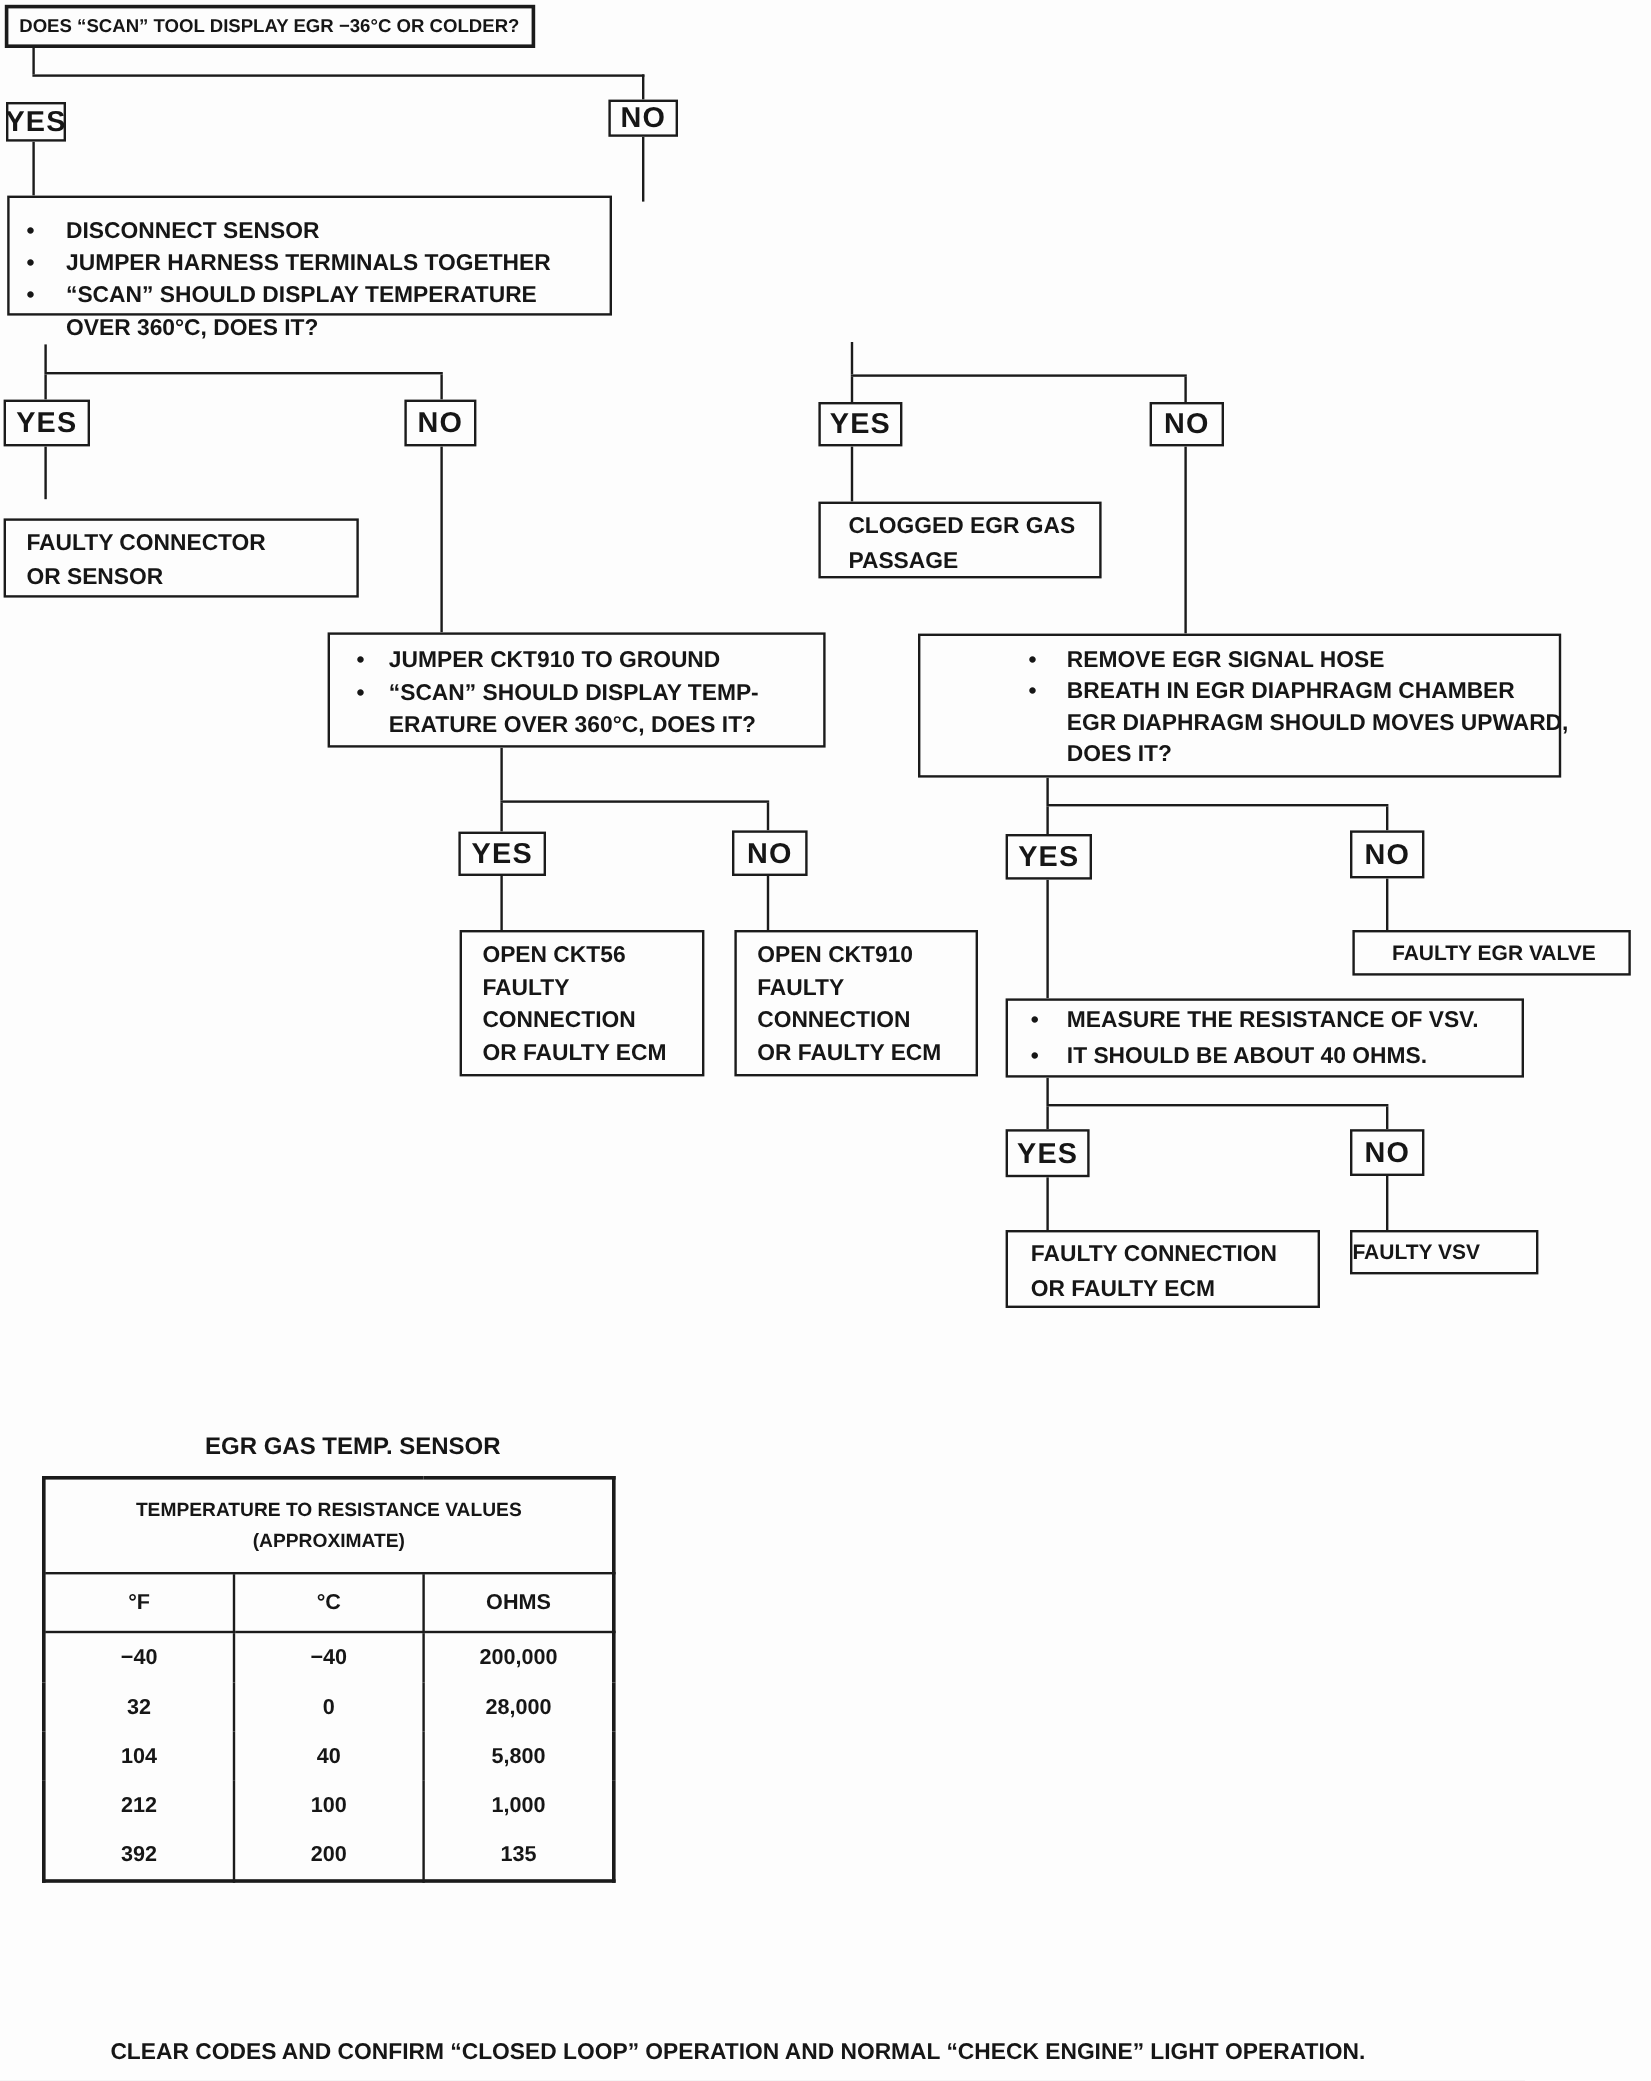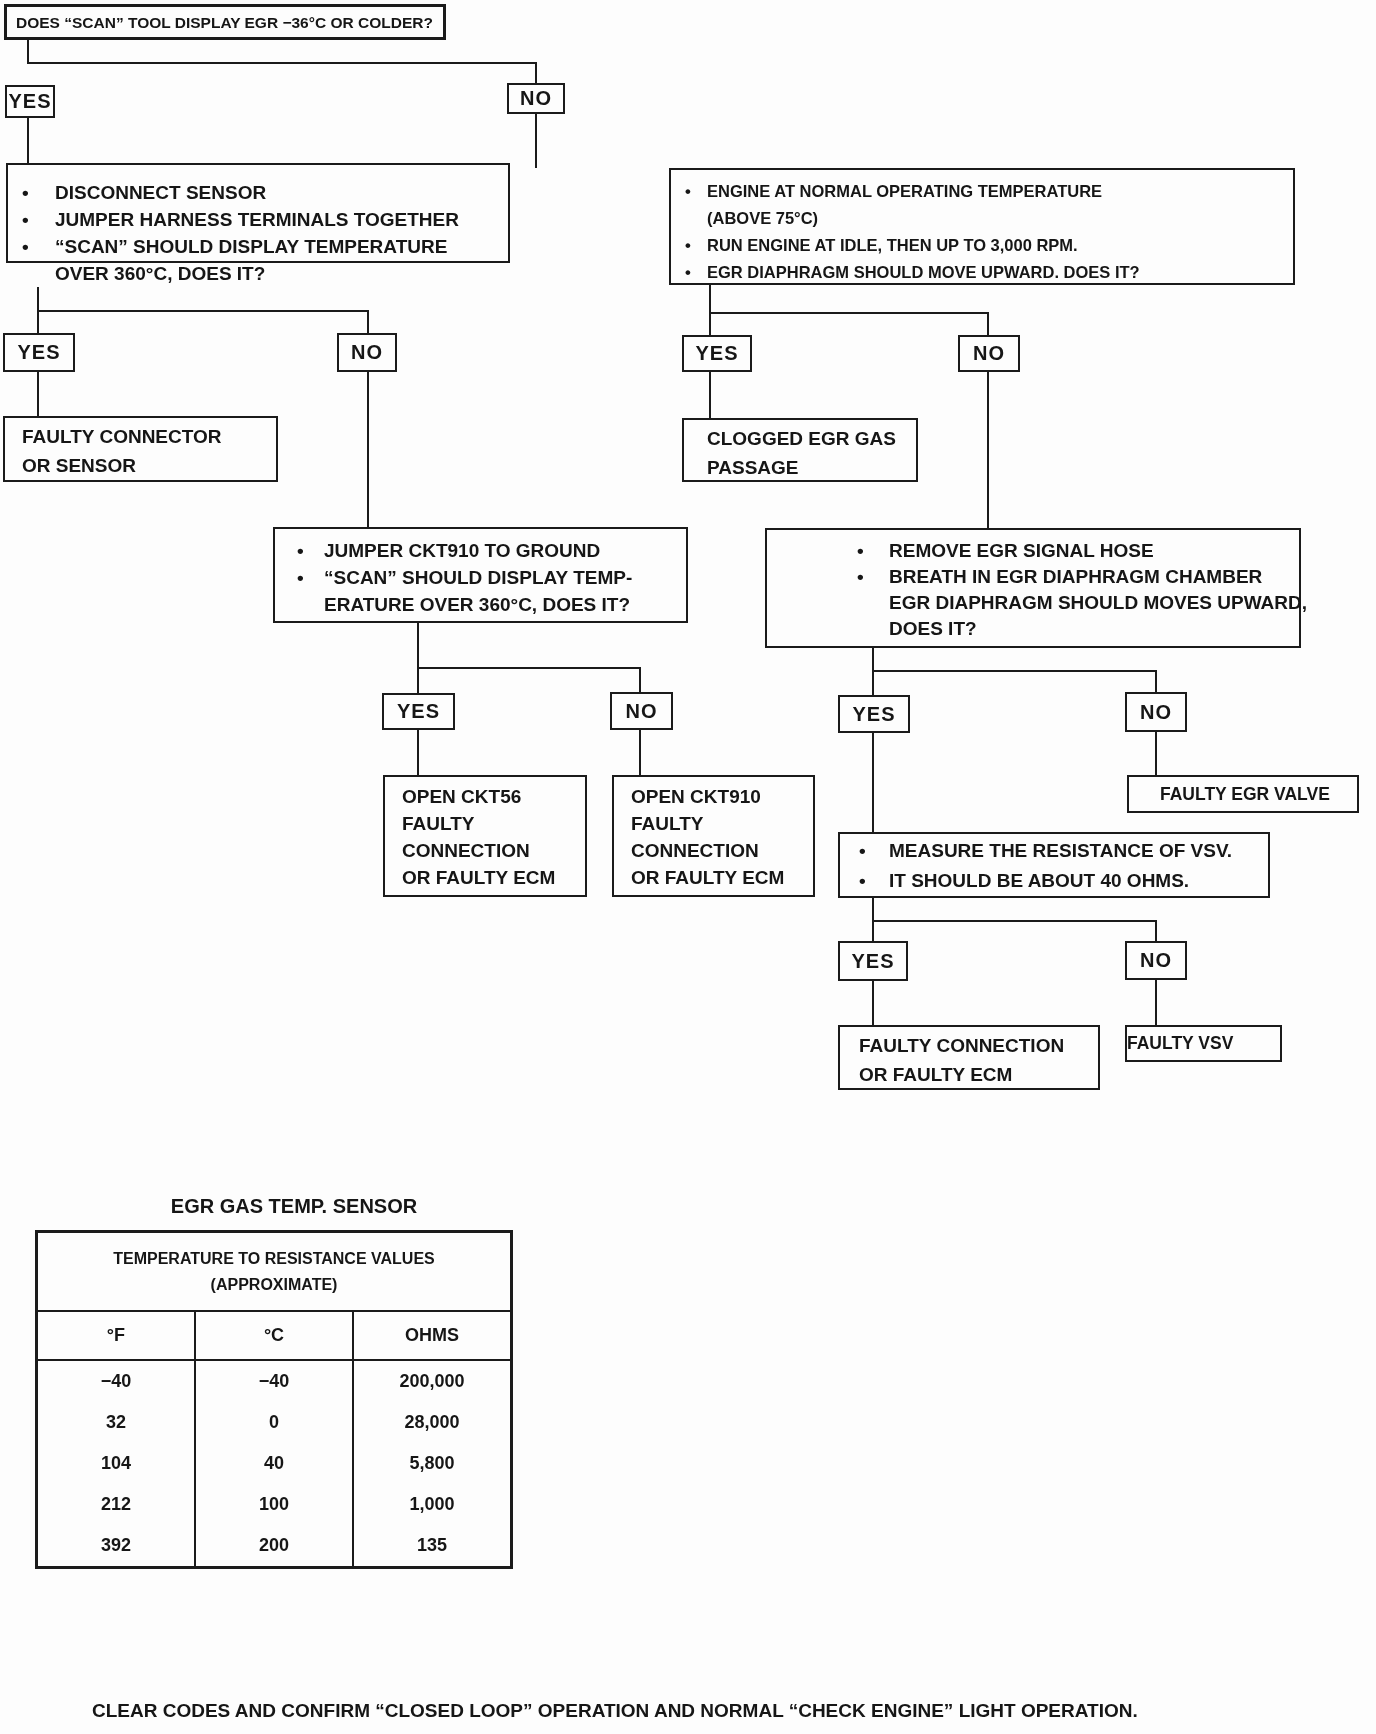--- a/index.html
+++ b/index.html
@@ -6,21 +6,21 @@
   #page{
     position:relative;width:1376px;height:1734px;background:#fdfdfd;
     font-family:"Liberation Sans",sans-serif;font-weight:700;color:#161616;
     overflow:hidden;
   }
   .node{
     position:absolute;box-sizing:border-box;border:2px solid #1b1b1b;background:#fdfdfd;
     font-size:19px;line-height:27px;
   }
   .yn{
-    text-align:center;font-size:20px;letter-spacing:1px;
+    text-align:center;font-size:24px;letter-spacing:1px;
     display:flex;align-items:center;justify-content:center;
   }
   .ln{position:relative;padding-left:var(--ti,48px);white-space:nowrap;}
   .ln.bl::before{content:"•";position:absolute;left:var(--bi,16px);}
   .cl{position:absolute;background:#1b1b1b;}
   .qbox{font-size:15.5px;display:flex;align-items:center;padding-left:9px;border-width:3px;white-space:nowrap;}
   .single{display:flex;align-items:center;white-space:nowrap;}
   .caption{position:absolute;left:94px;top:1195px;width:400px;text-align:center;font-size:20px;}
   table.rt{
     position:absolute;left:35px;top:1230px;width:478px;border-collapse:collapse;
@@ -88,28 +88,22 @@
   <div class="node yn" style="left:838px;top:941px;width:70px;height:40px">YES</div>
   <div class="node yn" style="left:1125px;top:941px;width:62px;height:39px">NO</div>
 
   <div class="node" style="left:6px;top:163px;width:504px;height:100px;padding-top:14px;--ti:47px;--bi:14px">
       <div class="ln bl">DISCONNECT SENSOR</div>
       <div class="ln bl">JUMPER HARNESS TERMINALS TOGETHER</div>
       <div class="ln bl">“SCAN” SHOULD DISPLAY TEMPERATURE</div>
       <div class="ln">OVER 360°C, DOES IT?</div>
     </div>
 
-  <div class="node" style="left:669px;top:168px;width:626px;height:117px;padding-top:8px;font-size:16.5px;--ti:36px;--bi:14px">
-      <div class="ln bl">ENGINE AT NORMAL OPERATING TEMPERATURE</div>
-      <div class="ln">(ABOVE 75°C)</div>
-      <div class="ln bl">RUN ENGINE AT IDLE, THEN UP TO 3,000 RPM.</div>
-      <div class="ln bl">EGR DIAPHRAGM SHOULD MOVE UPWARD. DOES IT?</div>
-    </div>
 
-  <div class="node" style="left:3px;top:416px;width:275px;height:66px;padding-top:4px;line-height:29px;--ti:17px">
+  <div class="node" style="left:3px;top:432px;width:296px;height:66px;padding-top:4px;line-height:29px;--ti:17px">
       <div class="ln">FAULTY CONNECTOR</div>
       <div class="ln">OR SENSOR</div>
     </div>
 
   <div class="node" style="left:682px;top:418px;width:236px;height:64px;padding-top:4px;line-height:29px;--ti:23px">
       <div class="ln">CLOGGED EGR GAS</div>
       <div class="ln">PASSAGE</div>
     </div>
 
   <div class="node" style="left:273px;top:527px;width:415px;height:96px;padding-top:8px;--ti:49px;--bi:22px">

